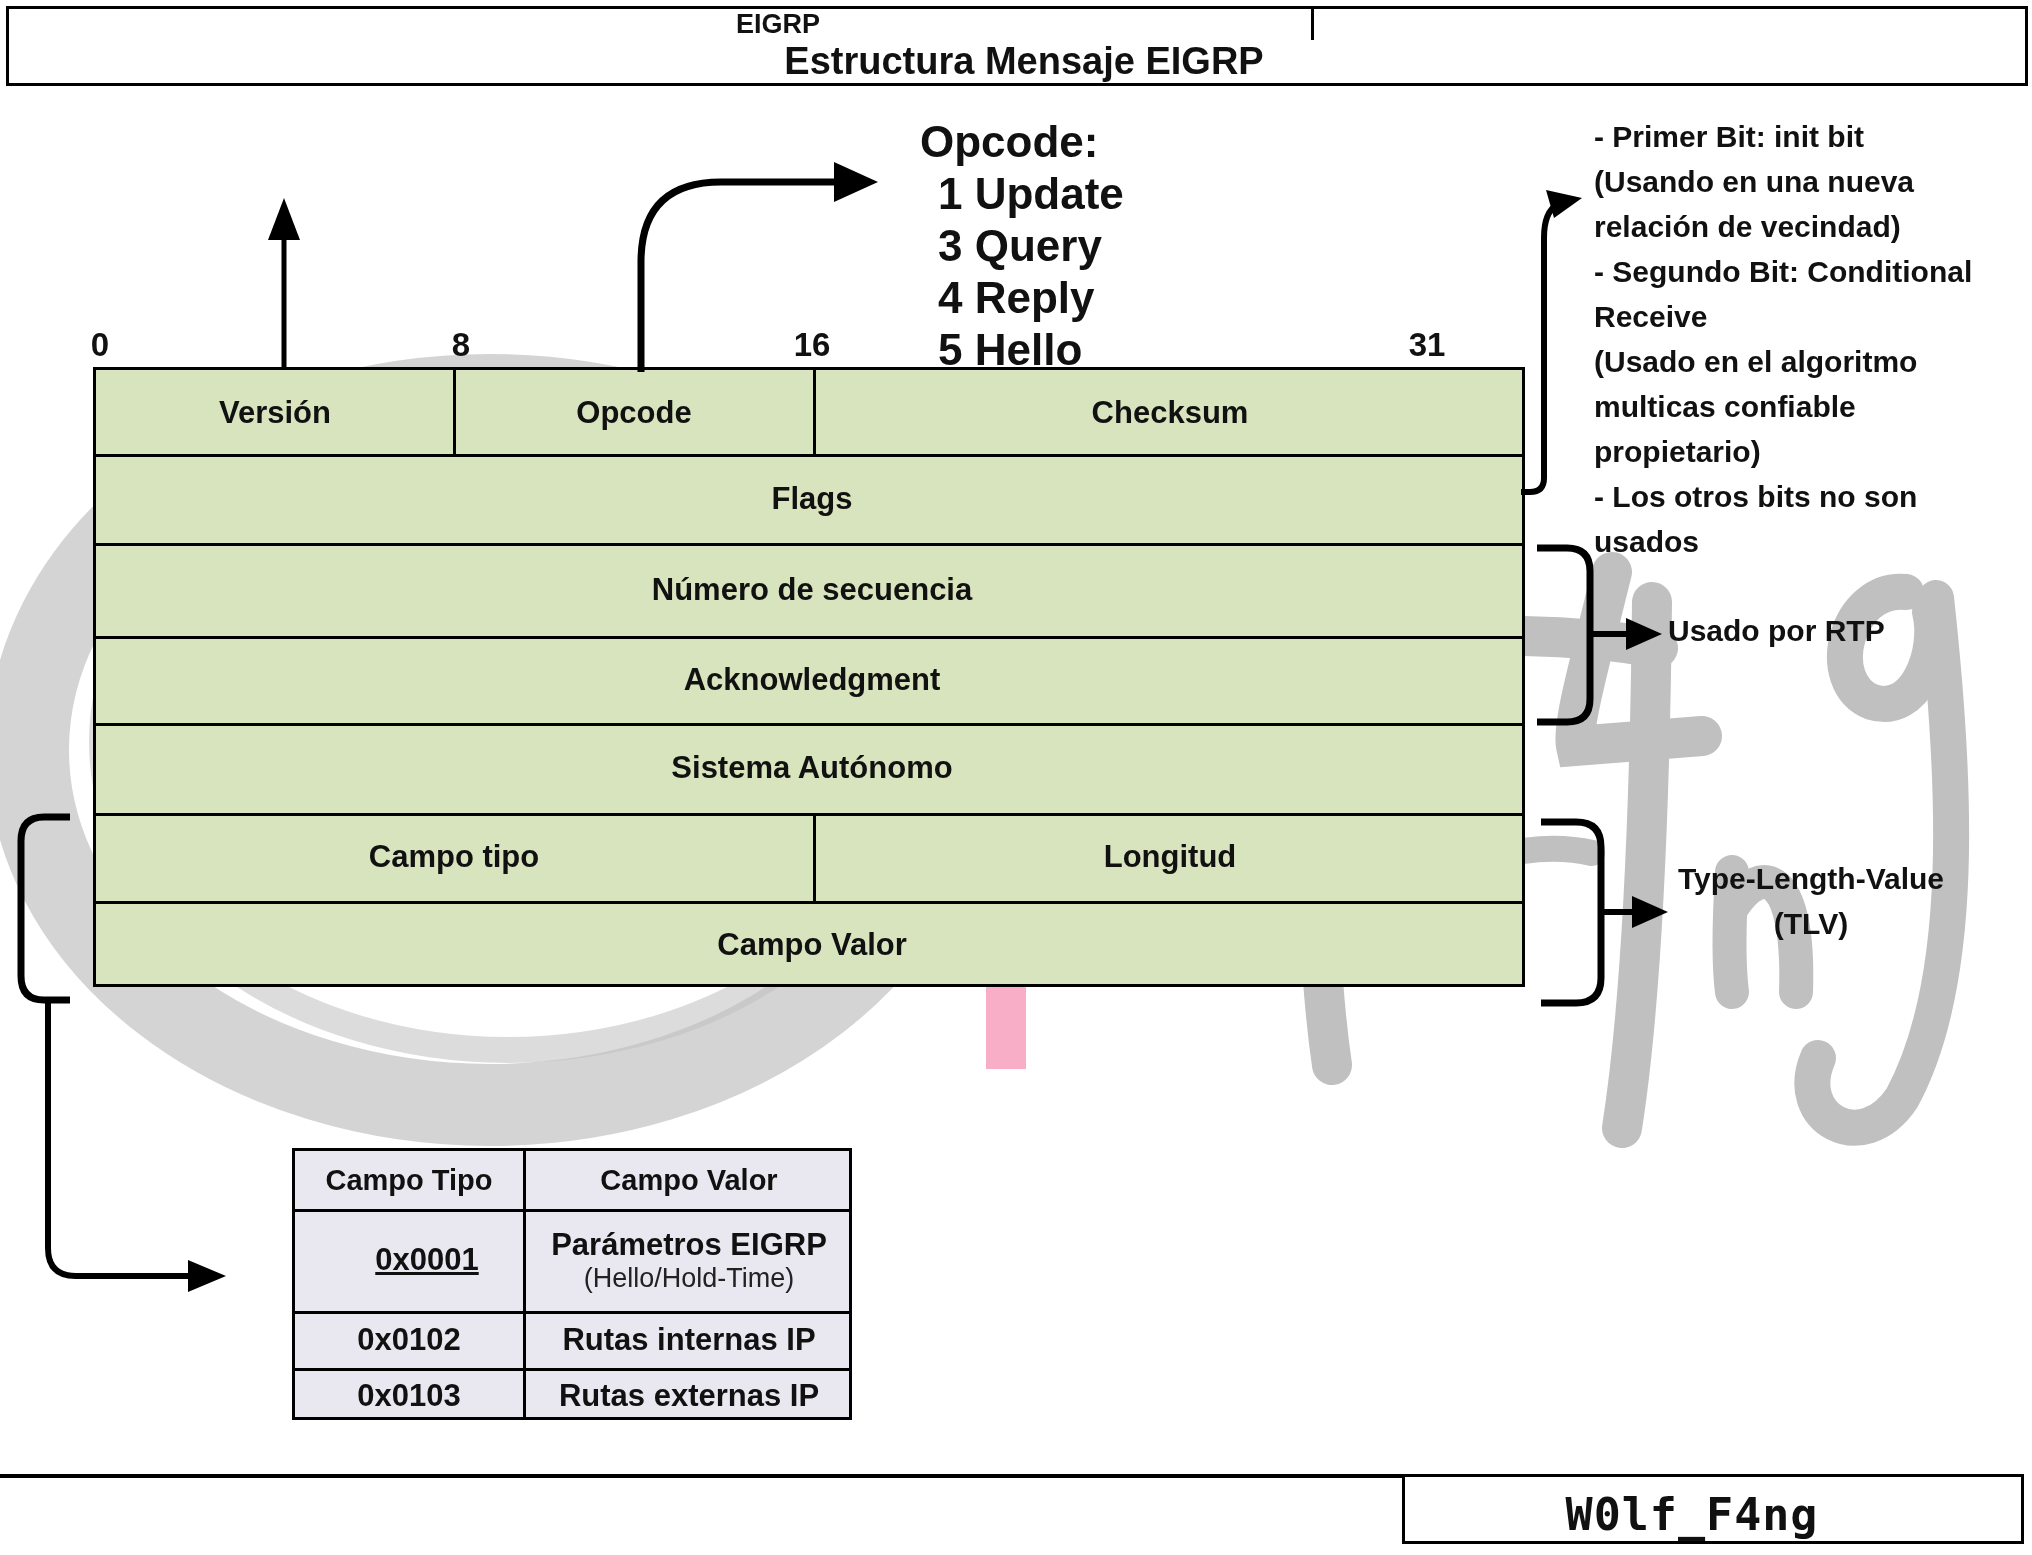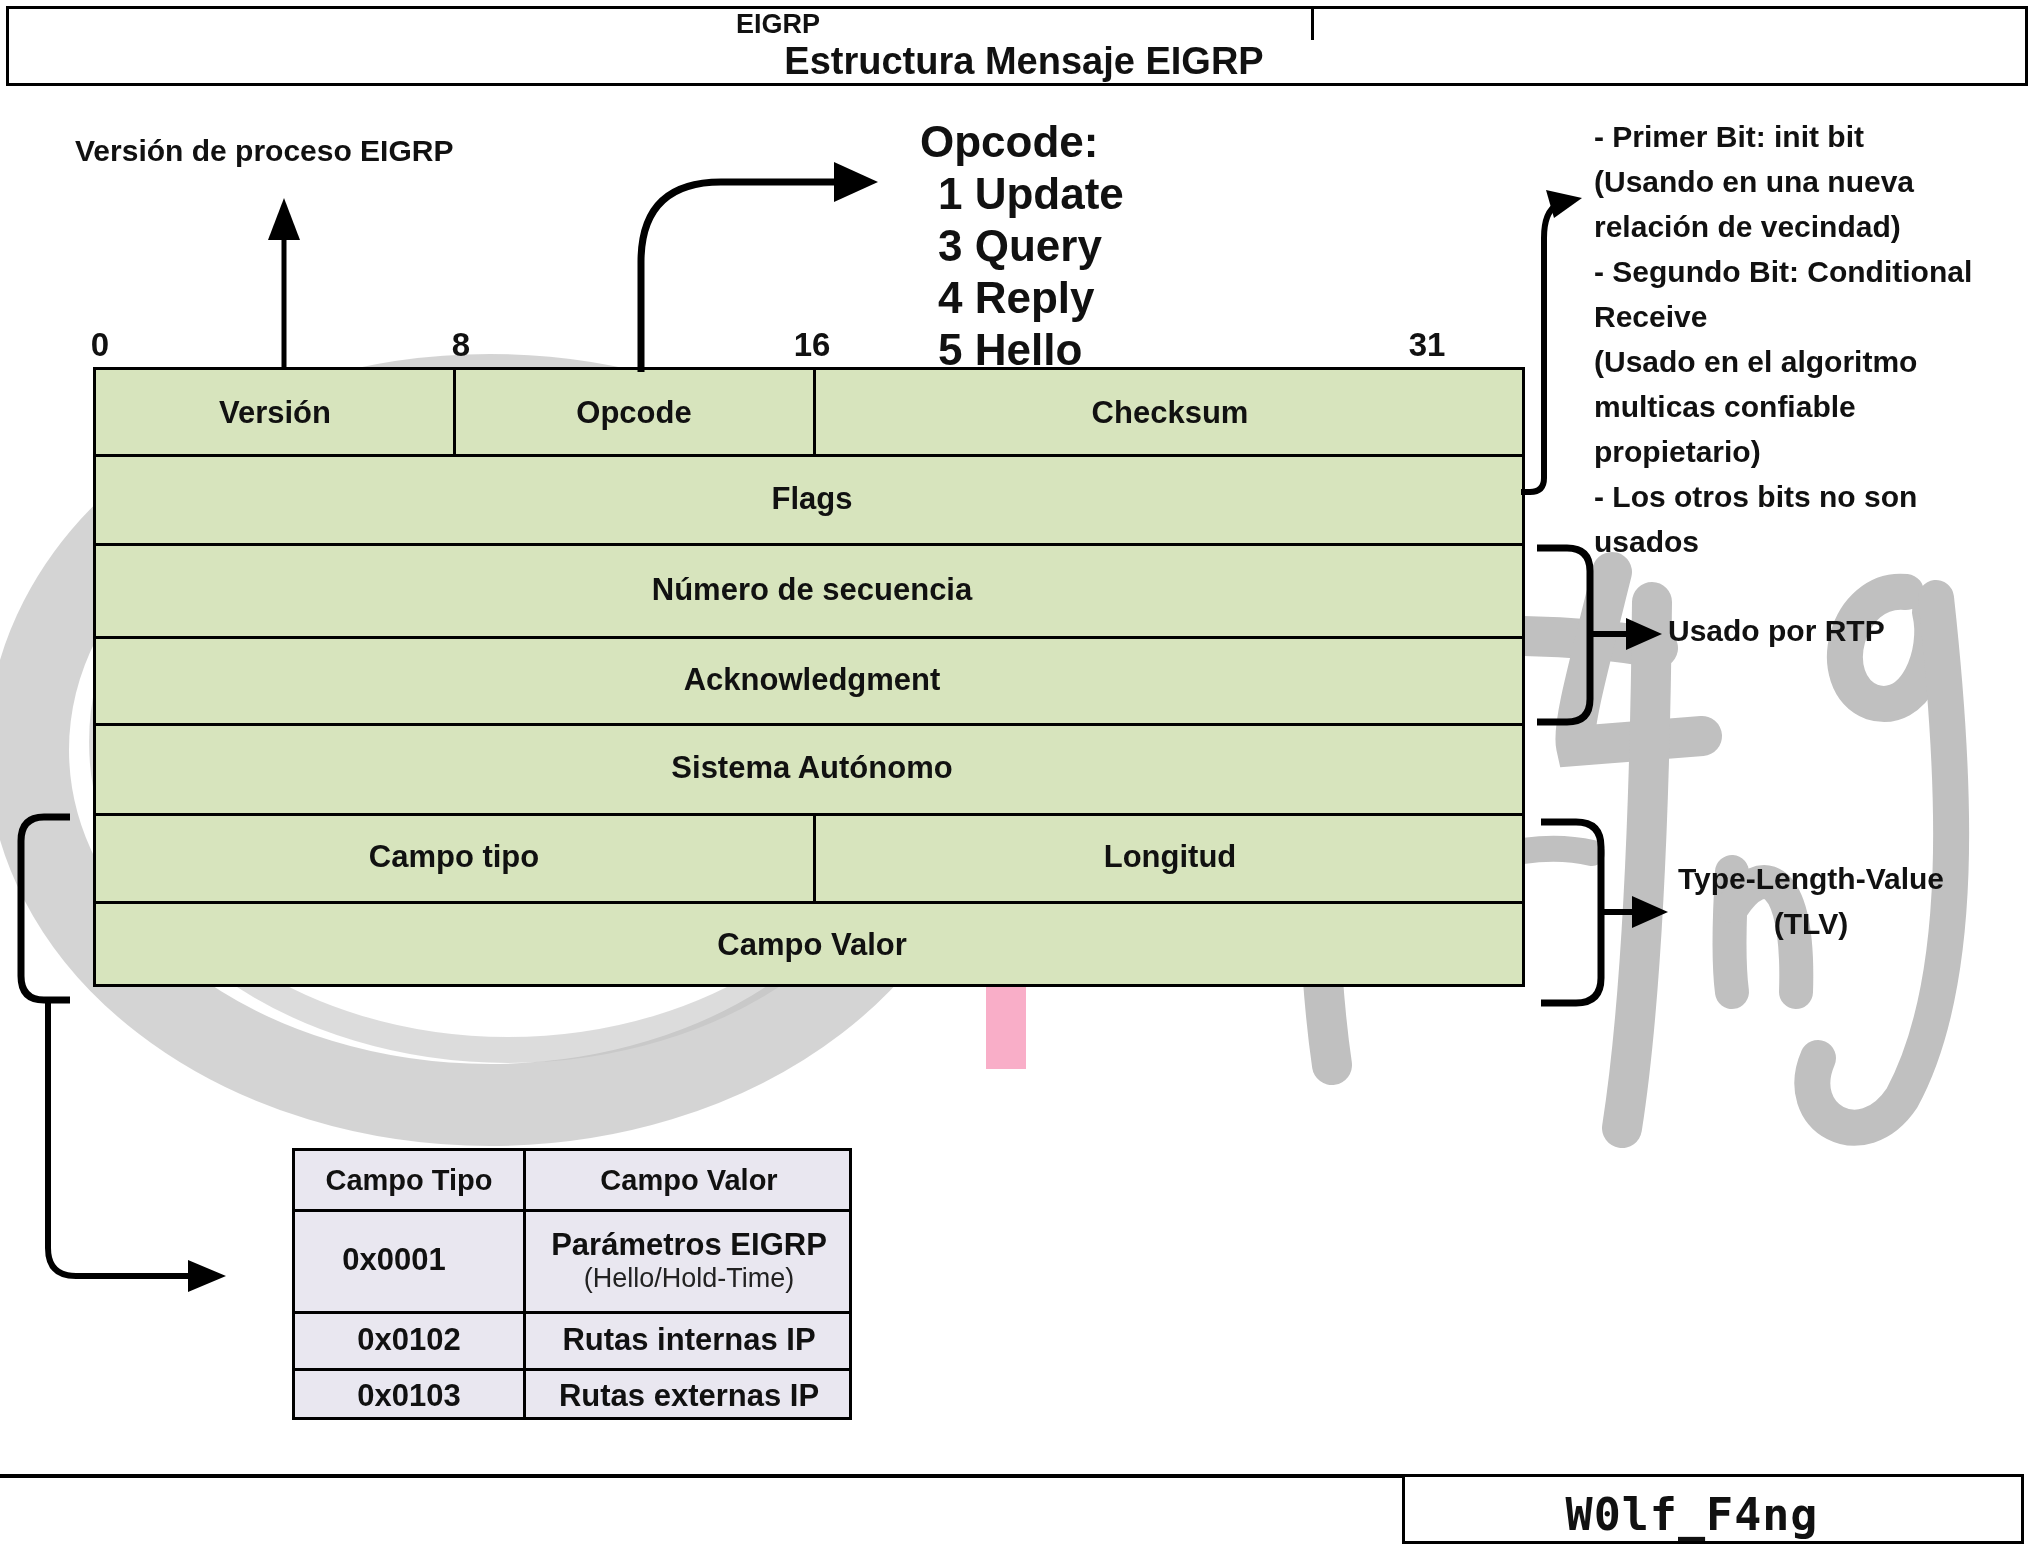--- a/index.html
+++ b/index.html
@@ -94,21 +94,20 @@
       <path d="M1906,592 C1846,586 1822,682 1872,702 C1916,716 1940,652 1930,612" stroke-width="36"></path>
       <path d="M1936,598 C1956,780 1966,980 1902,1098 C1862,1158 1792,1118 1818,1058" stroke-width="36"></path>
     </g>
   </svg>
 
   <div class="abs header-bar">
     <div class="header-brand">EIGRP</div>
     <div class="header-title">Estructura Mensaje EIGRP</div>
   </div>
 
-  <div class="abs note version-note">Versión de proceso EIGRP</div>
 
   <div class="abs note opcode-note">
     <span>Opcode:</span>
     <span class="itm">1 Update</span>
     <span class="itm">3 Query</span>
     <span class="itm">4 Reply</span>
     <span class="itm">5 Hello</span>
   </div>
 
   <div class="abs note flags-note">
@@ -201,21 +200,21 @@
 
   <div class="abs tlv-table">
     <div class="hline" style="top:58px;"></div>
     <div class="hline" style="top:160px;"></div>
     <div class="hline" style="top:217px;"></div>
     <div class="vline"></div>
 
     <div class="t-cell hdr" style="left:114px;top:29px;">Campo Tipo</div>
     <div class="t-cell hdr" style="left:394px;top:29px;">Campo Valor</div>
 
-    <div class="t-cell val" style="left:99px;top:109px;">0x0001</div>
+    <div class="t-cell val" style="left:132px;top:109px;text-decoration:underline;">0x0001</div>
     <div class="t-cell val" style="left:394px;top:109px;">
       <span>Parámetros EIGRP</span>
       <span class="sub">(Hello/Hold-Time)</span>
     </div>
 
     <div class="t-cell val" style="left:114px;top:189px;">0x0102</div>
     <div class="t-cell val" style="left:394px;top:189px;">Rutas internas IP</div>
 
     <div class="t-cell val" style="left:114px;top:245px;">0x0103</div>
     <div class="t-cell val" style="left:394px;top:245px;">Rutas externas IP</div>

